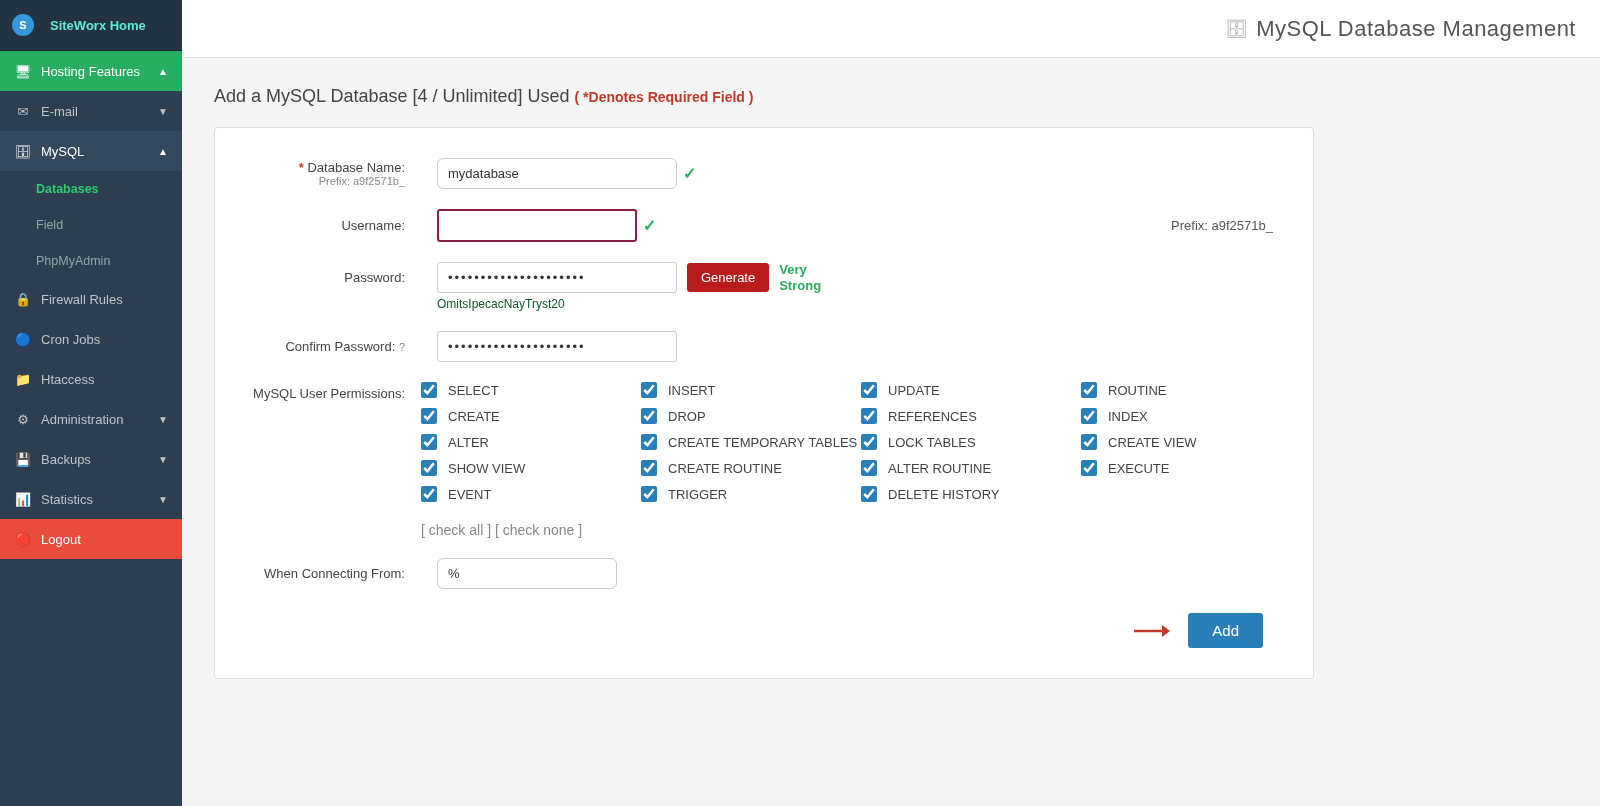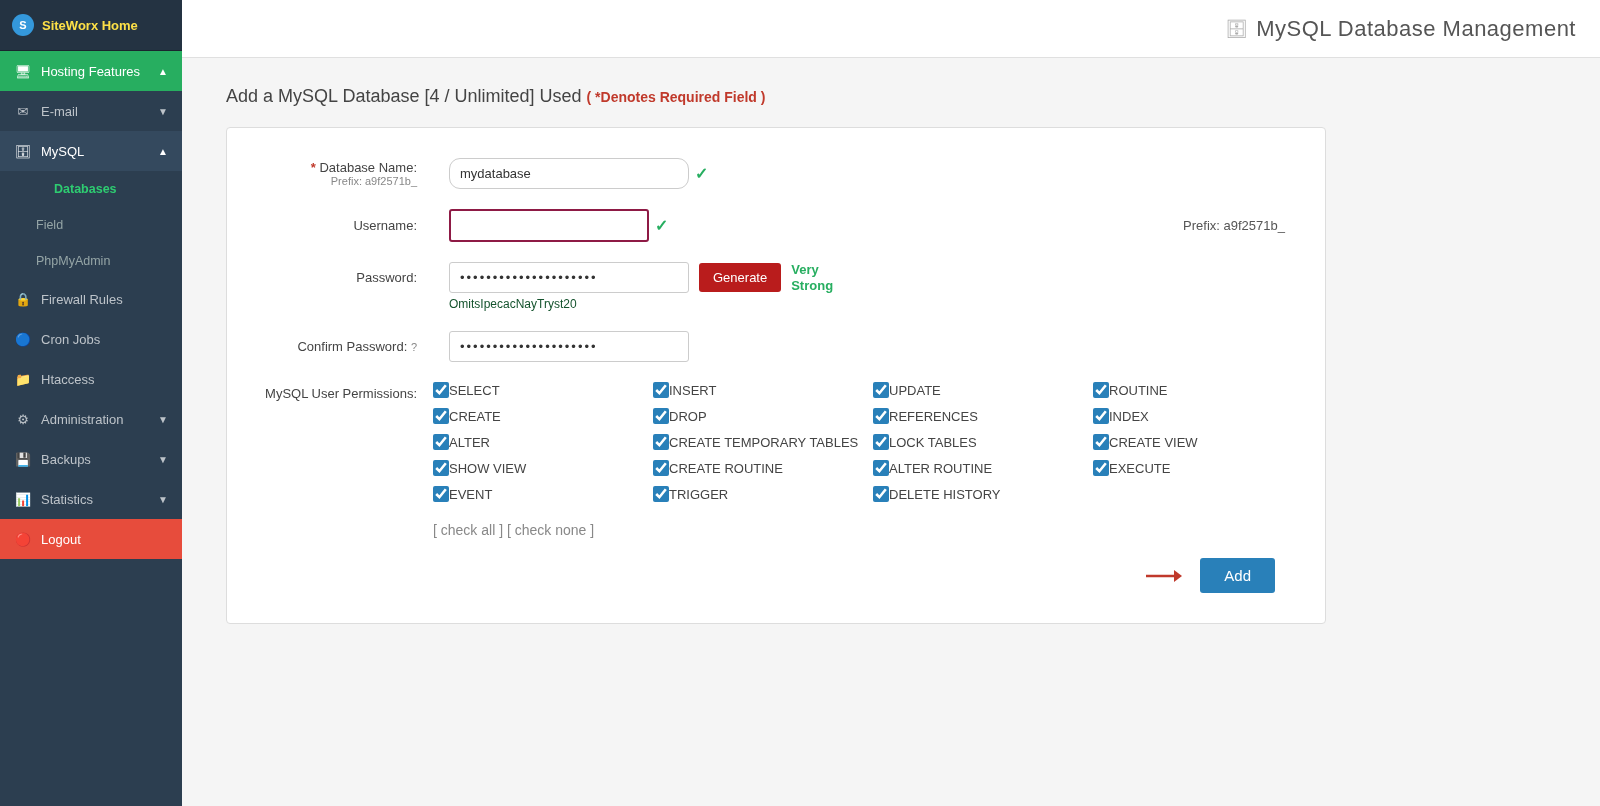--- a/index.html
+++ b/index.html
@@ -24,21 +24,21 @@
       gap: 8px;
       border-bottom: 1px solid #1a252f;
     }
     .sidebar-logo-icon {
       width: 22px; height: 22px;
       background: #3498db;
       border-radius: 50%;
       display: flex; align-items: center; justify-content: center;
       color: white; font-size: 11px; font-weight: bold;
     }
-    .sidebar-logo-text { font-size: 13px; font-weight: 600; color: #fde047; }
+    .sidebar-logo-text { font-size: 13px; font-weight: 600; color: #5eead4; margin-left: 8px; }
 
     .sidebar-section {
       padding: 0;
     }
     .sidebar-item {
       display: flex;
       align-items: center;
       padding: 11px 14px;
       cursor: pointer;
       font-size: 13px;
@@ -53,21 +53,21 @@
       display: flex; align-items: center; justify-content: center;
       font-size: 13px; flex-shrink: 0;
     }
     .sidebar-chevron { margin-left: auto; font-size: 10px; }
 
     .sidebar-submenu .sidebar-item {
       padding-left: 36px;
       font-size: 12.5px;
       color: #95a5a6;
     }
-    .sidebar-submenu .sidebar-item.active-sub { color: #2ecc71; font-weight: 600; margin-left: 18px; }
+    .sidebar-submenu .sidebar-item.active-sub { color: #2ecc71; font-weight: 600; }
 
     
     .main-content {
       flex: 1;
       background: #f5f5f5;
       display: flex;
       flex-direction: column;
       overflow-y: auto;
     }
 
@@ -92,21 +92,21 @@
       color: #aaa;
     }
     .page-title-bar .title-text {
       color: #555;
       font-size: 22px;
       font-weight: 300;
       letter-spacing: 0.5px;
     }
 
     .content-area {
-      padding: 28px 44px;
+      padding: 28px 32px;
       flex: 1;
     }
 
     .section-heading {
       font-size: 18px;
       color: #444;
       margin-bottom: 20px;
       font-weight: 400;
     }
     .section-heading .required-note {
@@ -143,21 +143,21 @@
     }
     .form-label .label-sub {
       display: block;
       font-size: 11px;
       color: #888;
       font-weight: 400;
     }
 
     .form-input {
       border: 1px solid #ccc;
-      border-radius: 11px;
+      border-radius: 6px;
       padding: 7px 10px;
       font-size: 13px;
       outline: none;
       color: #333;
     }
     .check-green {
       color: #27ae60;
       font-size: 16px;
       font-weight: bold;
     }
@@ -230,21 +230,21 @@
     }
     .perms-grid {
       display: grid;
       grid-template-columns: repeat(4, 220px);
       gap: 10px 0px;
       margin-left: 16px;
     }
     .perm-item {
       display: flex;
       align-items: center;
-      gap: 0;
+      gap: 11px;
       font-size: 13px;
       color: #444;
     }
 
     .check-all-row {
       margin-left: 176px;
       font-size: 14px;
       color: #888;
       margin-bottom: 20px;
     }
@@ -518,20 +518,26 @@
               <span>DELETE HISTORY</span>
             </div>
           </div>
       </div>
 
       <div class="check-all-row">
         <a>[ check all ]</a>
         <a>[ check none ]</a>
       </div>
 
+      <div class="form-row connecting-row">
+        <div class="form-label">When Connecting From:</div>
+        <div style="margin-left:16px;">
+          <input class="form-input" type="text" style="width: 180px;" value="%">
+        </div>
+      </div>
 
       <div class="add-row">
         <div class="arrow-right">
           <svg width="40" height="20" viewBox="0 0 40 20">
             <line x1="2" y1="10" x2="32" y2="10" stroke="#c0392b" stroke-width="2.5"></line>
             <polygon points="30,4 38,10 30,16" fill="#c0392b"></polygon>
           </svg>
         </div>
         <button class="btn-add">Add</button>
       </div>

